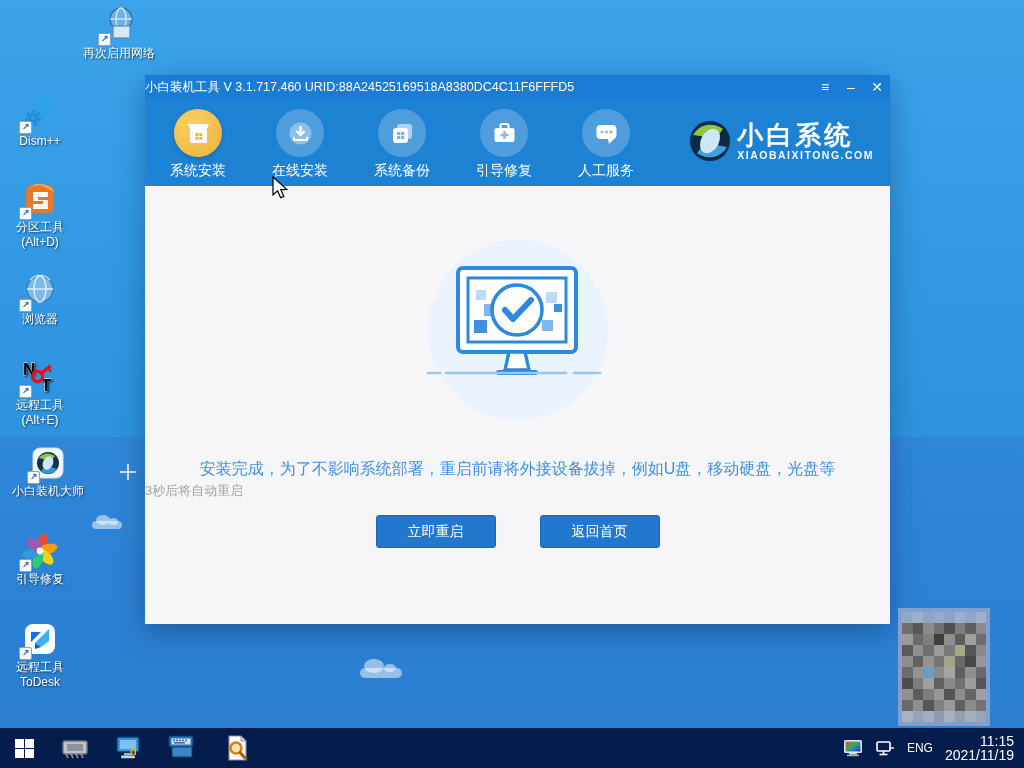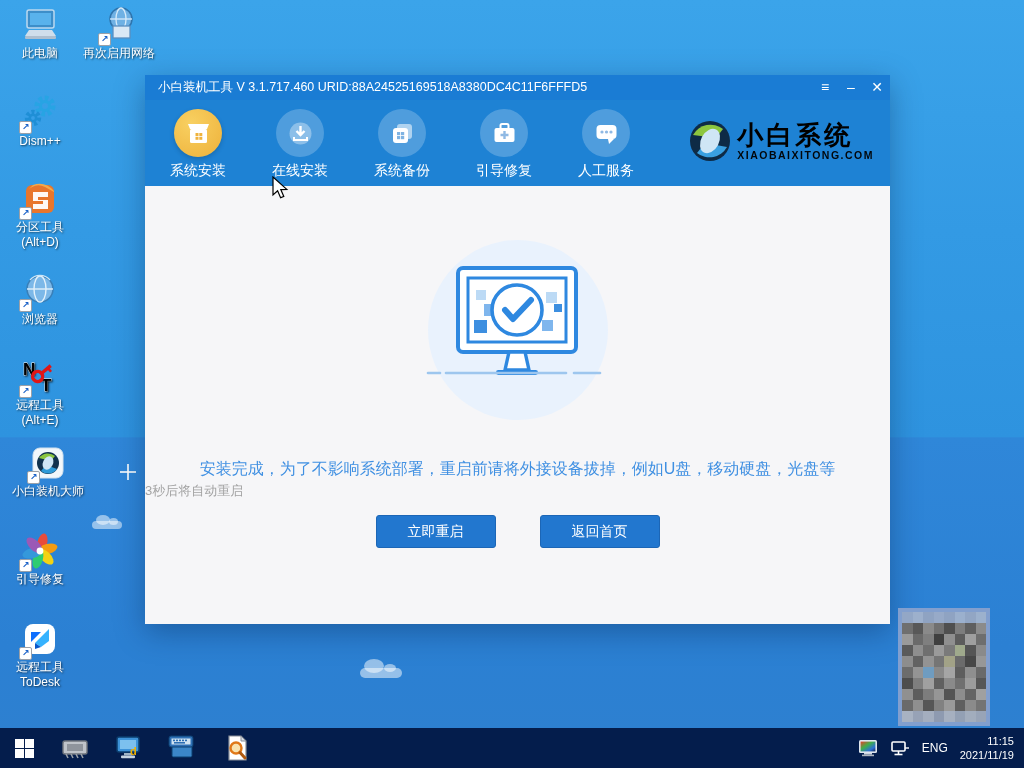--- a/index.html
+++ b/index.html
@@ -28,32 +28,32 @@
     line-height:15px; text-shadow:1px 1px 2px rgba(0,0,0,.65); cursor:default; }
   .dicon .art { position:relative; width:38px; height:38px; margin:0 auto 2px; }
   .sc { position:absolute; left:-2px; bottom:-2px; width:13px; height:13px; background:#fff;
     border:1px solid #9aa0a8; border-radius:2px; font-size:9px; line-height:11px; color:#1b62c8;
     font-weight:bold; text-shadow:none; }
 
   
   .win { position:absolute; left:145px; top:75px; width:745px; height:549px;
     box-shadow:0 8px 28px rgba(0,30,70,.35); }
   .titlebar { height:25px; background:#1a7cd4; display:flex; align-items:center;
-    color:#fff; font-size:12.5px; padding-left:13px; }
+    color:#fff; font-size:12.5px; }
   .titlebar .t { flex:1; white-space:nowrap; }
   .winbtn { width:26px; height:25px; color:#fff; font-size:14px; line-height:25px;
     text-align:center; cursor:pointer; }
   .tabbar { height:86px; background:#1e82d4; display:flex; padding-left:2px; position:relative; }
   .tab { width:102px; display:flex; flex-direction:column; align-items:center; padding-top:9px;
     color:#fff; font-size:14px; cursor:pointer; }
   .tab .circ { width:48px; height:48px; border-radius:50%; background:rgba(255,255,255,.22);
     display:flex; align-items:center; justify-content:center; margin-bottom:5px; }
   .tab.active .circ { background:radial-gradient(circle at 35% 30%,#f8d87a,#f1b salmon); background:radial-gradient(circle at 35% 30%,#f8d061,#eeb13a); box-shadow:0 2px 5px rgba(0,0,0,.18); }
   .logo { position:absolute; right:16px; top:18px; display:flex; align-items:center; }
-  .logo-text { margin-left:4px; color:#000000; }
+  .logo-text { margin-left:4px; color:#ffffff; }
   .logo-name { font-size:26px; font-weight:bold; letter-spacing:3px; line-height:28px; }
   .logo-domain { font-size:10.5px; letter-spacing:1.5px; font-weight:bold; opacity:.95; }
 
   .winbody { height:438px; background:#f6f6f8; position:relative; }
   .illus { position:absolute; left:50%; top:52px; transform:translateX(-50%); }
   .msg { position:absolute; top:273px; width:100%; text-align:center; color:#4090e2; font-size:16px; }
   .sub { position:absolute; top:296px; width:100%; text-align:left; color:#a3a3a3; font-size:13px; }
   .btnrow { position:absolute; top:329px; width:100%; display:flex; justify-content:center; gap:44px; }
   .btn { width:120px; height:33px; background:#2277cf; border:1px solid #1c66b6; border-radius:3px;
     color:#fff; font-size:14px; text-align:center; line-height:31px; cursor:pointer; }
@@ -68,44 +68,33 @@
   .taskbar { position:absolute; left:0; bottom:0; width:1024px; height:40px; background:#041d4c;
     display:flex; align-items:center; color:#fff; }
   .tbslot { width:54px; height:40px; display:flex; align-items:center; justify-content:center; cursor:pointer; }
   .start { width:48px; }
   .tbapp { height:40px; display:flex; align-items:center; gap:8px; padding:0 22px 0 12px;
     background:#1d4487; border-bottom:2px solid #aecdf2; cursor:pointer; font-size:13px; }
   .tbapp .appic { width:26px; height:26px; background:#fff; border-radius:5px;
     display:flex; align-items:center; justify-content:center; }
   .tray { margin-left:auto; display:flex; align-items:center; gap:12px; padding-right:10px; }
   .tray .lang { font-size:12px; }
-  .clock { font-size:11px; line-height:14px; text-align:right; }
+  .clock { font-size:14px; line-height:14px; text-align:right; }
 
   .cursor { position:absolute; left:272px; top:176px; z-index:50; }
 </style>
 </head>
 <body>
 
 <div class="desktop">
 
   <div class="cloud cloud1"></div>
   <div class="cloud cloud2"></div>
   <div class="sparkle"></div>
 
-  <div class="dicon" style="left:0;top:6px;">
-    <div class="art">
-      <svg width="38" height="38" viewBox="0 0 38 38">
-          <rect x="6" y="4" width="27" height="18" rx="2" fill="#3d8ec9" stroke="#bcd9ef" stroke-width="1.5"></rect>
-          <rect x="9" y="7" width="21" height="12" fill="#59b2ec"></rect>
-          <path d="M8 24 L31 24 L35 30 L4 30 Z" fill="#cfdeeb"></path>
-          <rect x="4" y="30" width="31" height="3" rx="1" fill="#aebfcf"></rect>
-        </svg>
-    </div>
-    <span>此电脑</span>
-  </div>
 
   <div class="dicon" style="left:76px;top:6px;width:86px;">
     <div class="art">
       <svg width="38" height="38" viewBox="0 0 38 38">
           <circle cx="21" cy="13" r="11" fill="#6fb1e4" stroke="#2f74ac" stroke-width="1.5"></circle>
           <ellipse cx="21" cy="13" rx="5" ry="11" fill="none" stroke="#d7ebfa" stroke-width="1.3"></ellipse>
           <line x1="10" y1="13" x2="32" y2="13" stroke="#d7ebfa" stroke-width="1.3"></line>
           <rect x="13" y="20" width="17" height="12" fill="#d9e8f5" stroke="#5a8fc0" stroke-width="1.3"></rect>
         </svg>
       <span class="sc">↗</span>

